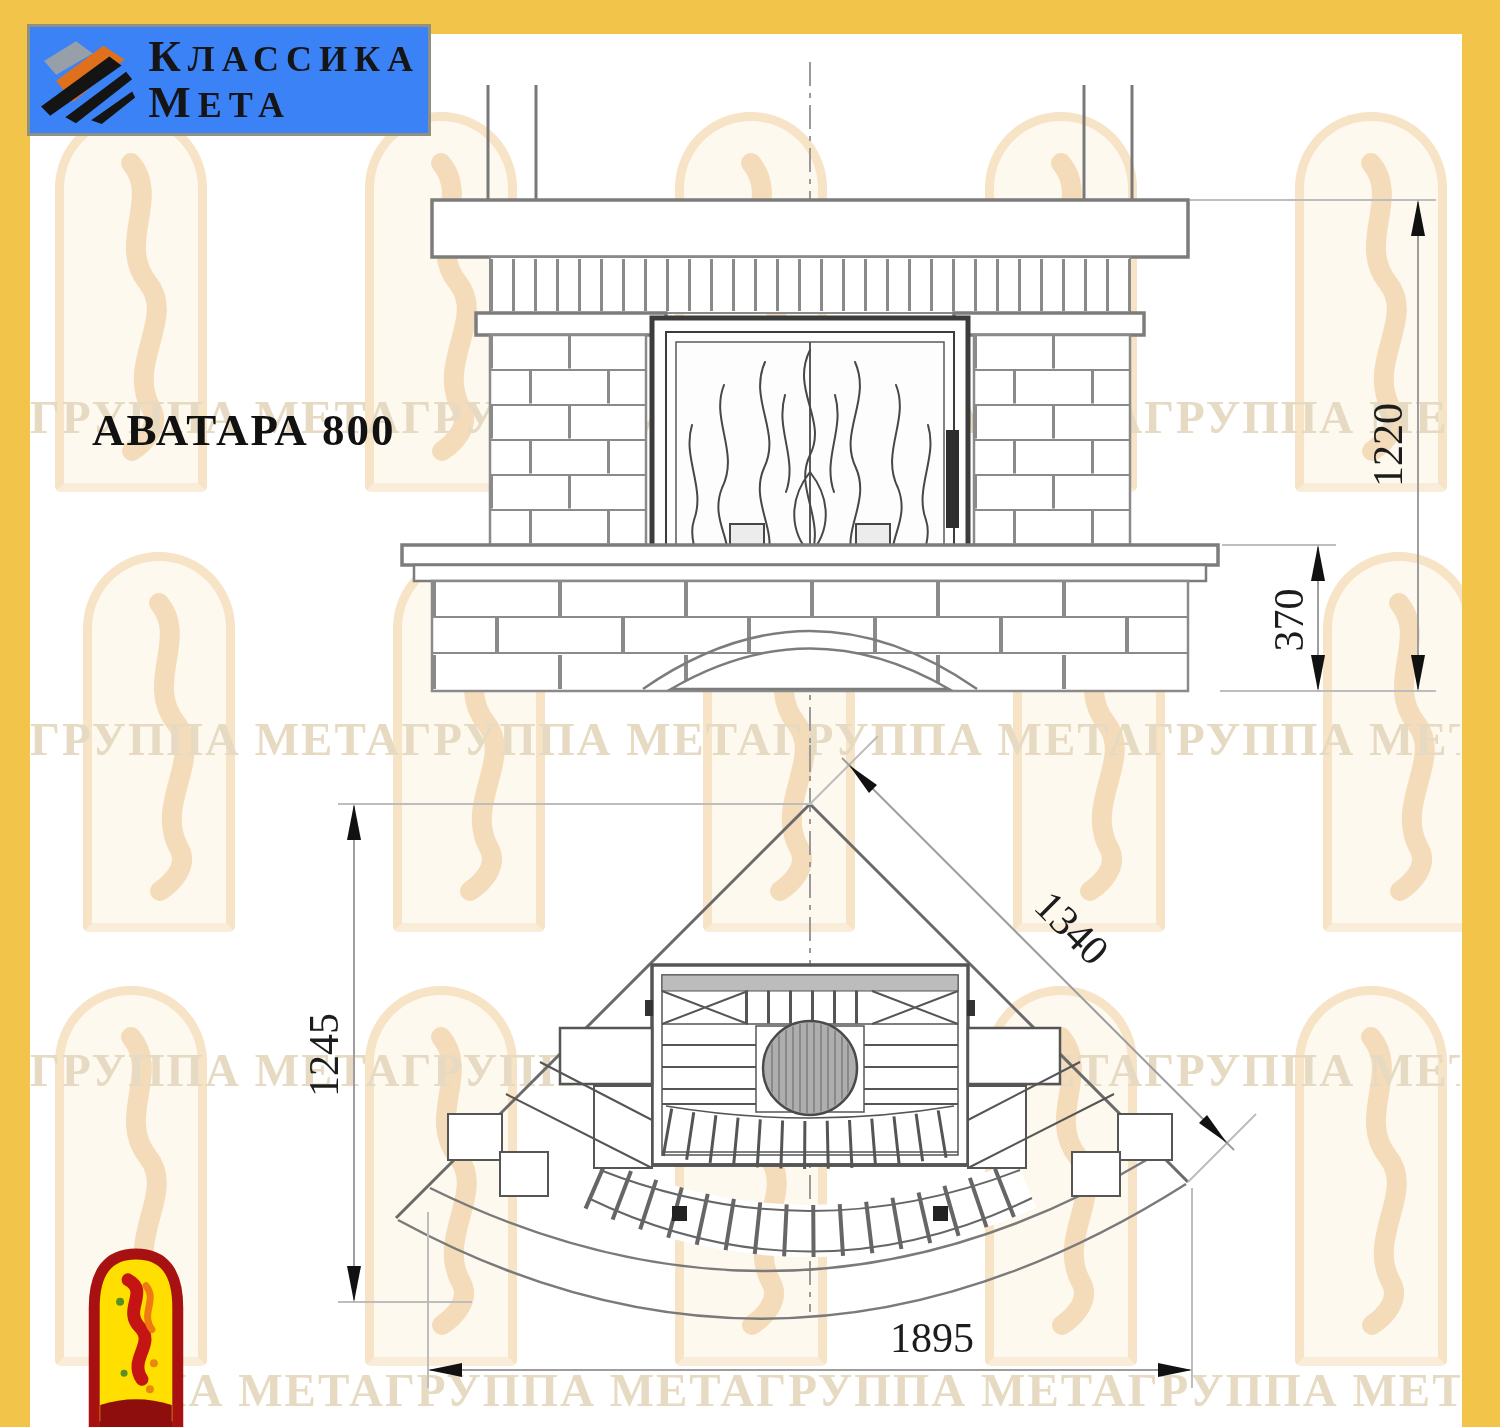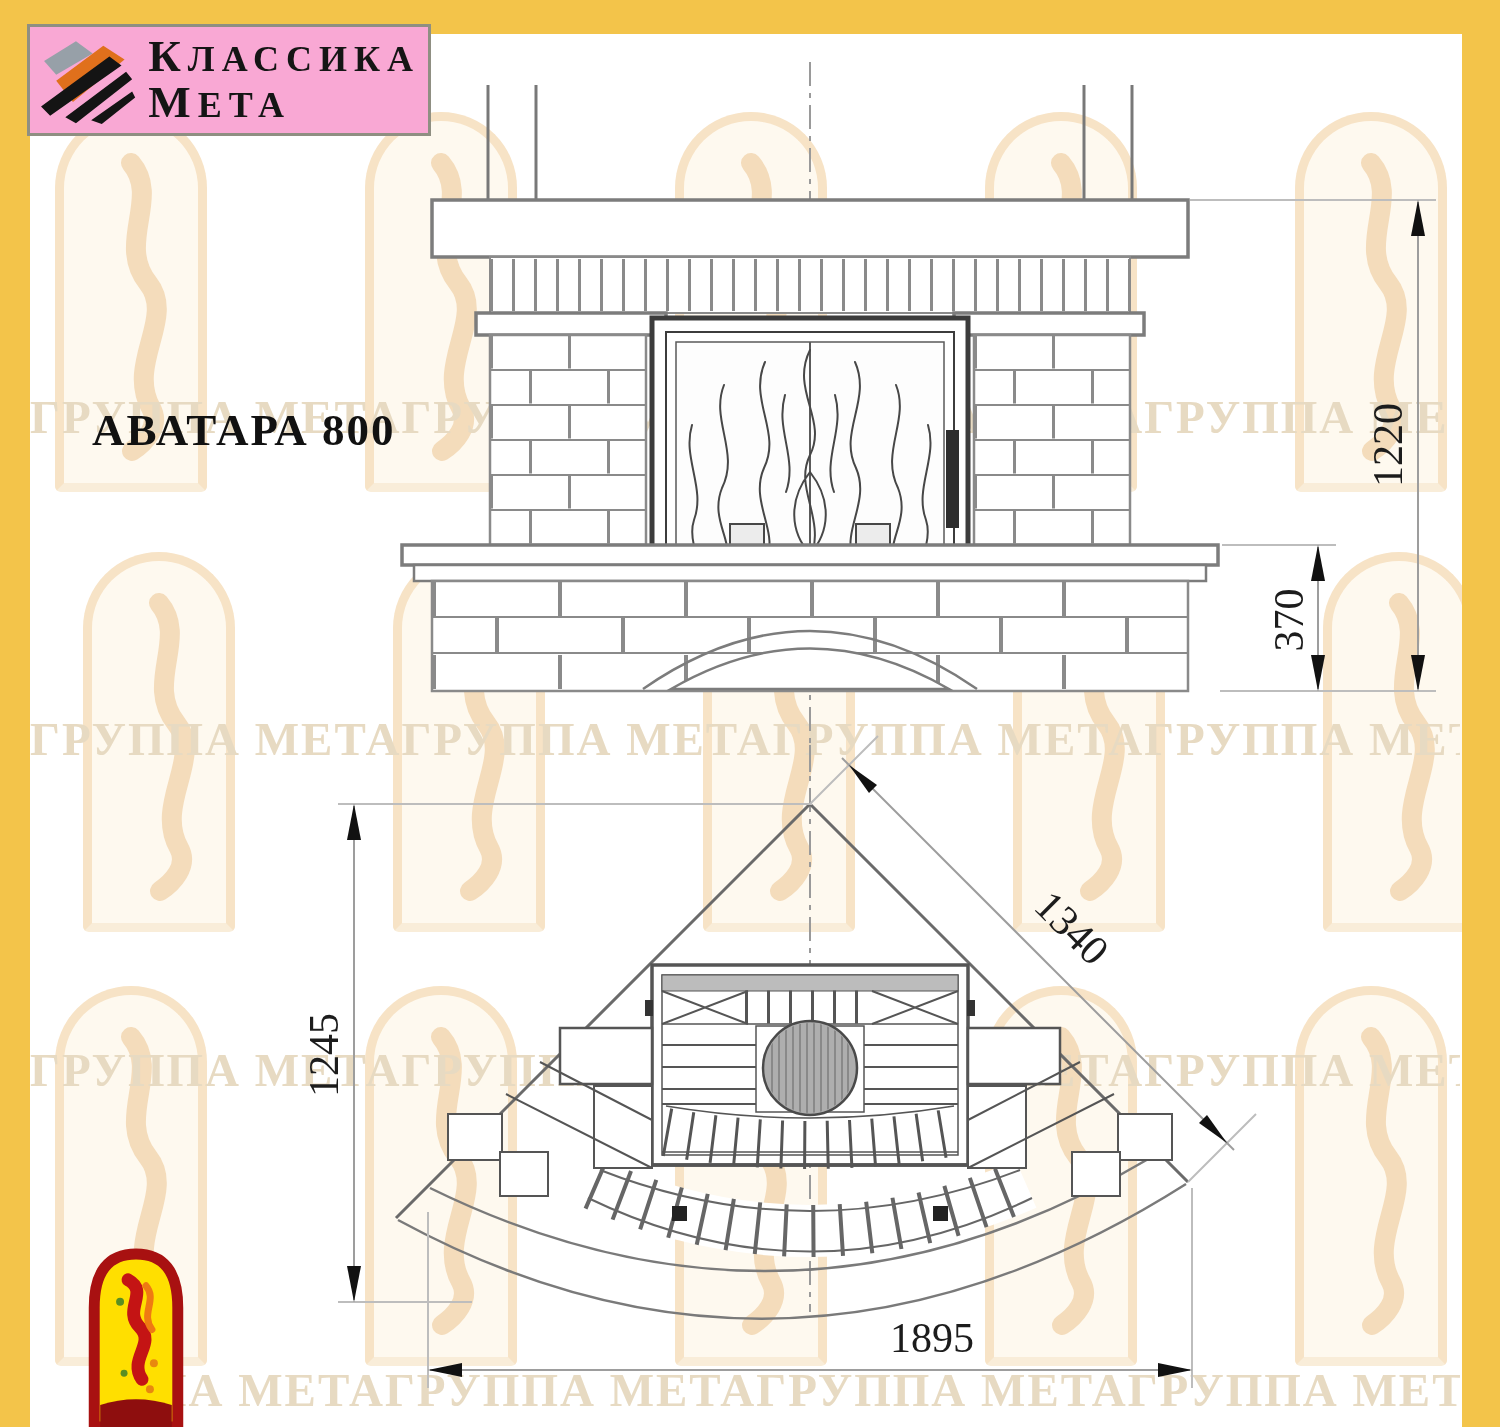--- a/index.html
+++ b/index.html
@@ -22,21 +22,21 @@
   .arw{fill:#111;stroke:none;}
   .dimtxt{font-family:"Liberation Serif",serif;font-size:42px;fill:#1c1c1c;text-anchor:middle;}
   .cl{stroke:#9a9a9a;stroke-width:2;stroke-dasharray:24 7 5 7;fill:none;}
   .flame{stroke:#474747;stroke-width:2;fill:none;stroke-linecap:round;}
   
   .frame{position:absolute;background:#F3C44A;z-index:6;}
   .frame.top{left:0;top:0;width:1500px;height:34px;}
   .frame.left{left:0;top:0;width:30px;height:1427px;}
   .frame.right{left:1462px;top:0;width:38px;height:1427px;}
   
-  .logo-box{position:absolute;left:27px;top:24px;width:404px;height:112px;background:#f9a8d4;
+  .logo-box{position:absolute;left:27px;top:24px;width:404px;height:112px;background:#3b82f6;
             border:3px solid #8f8f82;box-sizing:border-box;display:flex;align-items:center;
             padding:0 8px;gap:10px;z-index:7;justify-content:flex-end;}
   .logo-line{font-weight:bold;font-size:36px;line-height:1.02;letter-spacing:7px;color:#151515;}
   .logo-line::first-letter{font-size:45px;}
   
   .title{position:absolute;left:92px;top:404px;font-weight:bold;font-size:45px;
          letter-spacing:2px;color:#111;z-index:5;}
   
   .mascot{position:absolute;left:84px;top:1244px;z-index:7;}
 </style>

